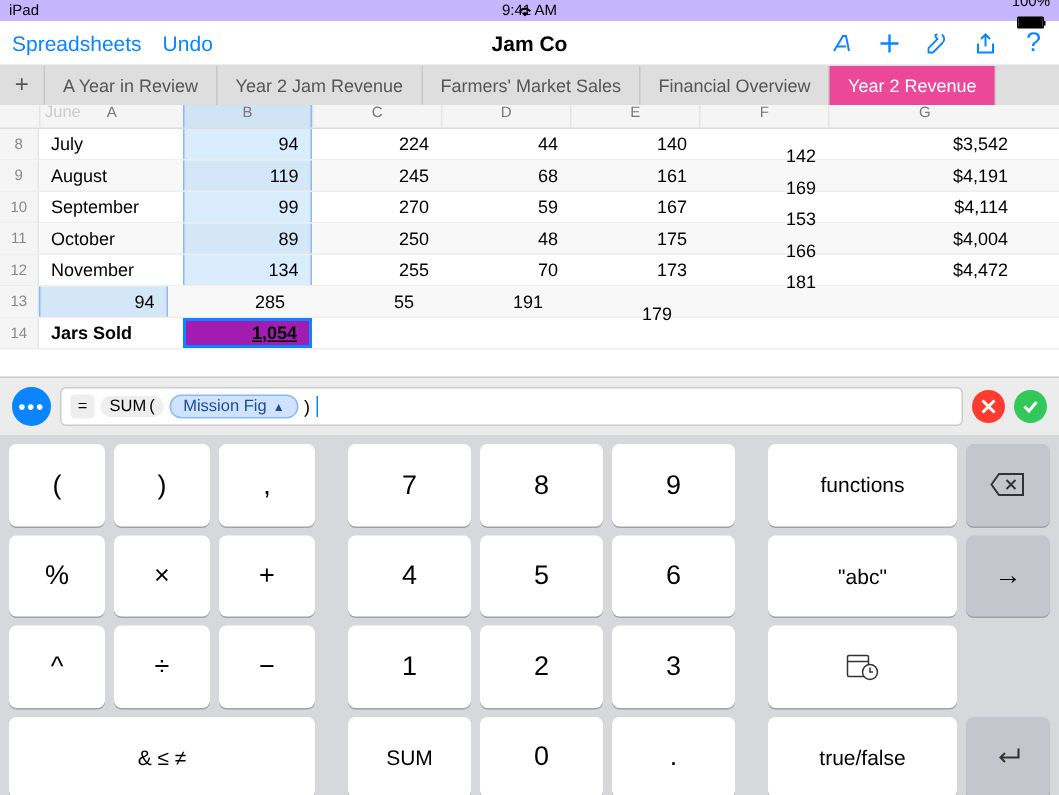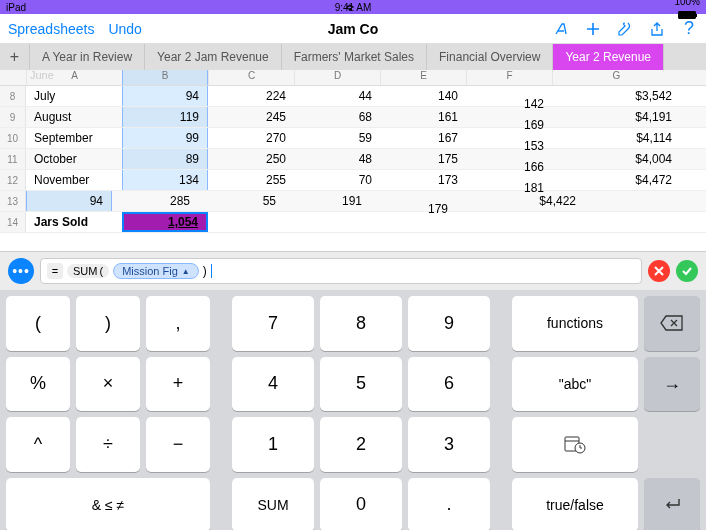--- a/index.html
+++ b/index.html
@@ -1,38 +1,38 @@
 <!DOCTYPE html>
 <html><head>
 <meta charset="utf-8">
 <style>
   * { box-sizing: border-box; margin: 0; padding: 0; font-family: -apple-system, "Helvetica Neue", Arial, sans-serif; }
   body { width: 706px; height: 530px; background: #fff; overflow: hidden; font-size: 12px; color: #000; }
   
   
-  .status-bar { height: 14px; background: #8b5cf6; display: flex; align-items: center; justify-content: space-between; padding: 0 6px; font-size: 10px; }
+  .status-bar { height: 14px; background: #c4b5fd; display: flex; align-items: center; justify-content: space-between; padding: 0 6px; font-size: 10px; }
   .status-bar .center { position: absolute; left: 50%; transform: translateX(-50%); }
   .status-bar .right { display: flex; align-items: center; gap: 4px; flex-direction: column; }
   .wifi-icon { width: 12px; height: 8px; }
   .battery { width: 18px; height: 8px; border: 1px solid #000; border-radius: 1px; position: relative; }
   .battery:after { content:""; position:absolute; right:-2px; top:2px; width:1px; height:3px; background:#000; }
   .battery-fill { background:#000; height:100%; width:100%; }
   
   
   .nav-bar { height: 30px; display: flex; align-items: center; padding: 0 8px; justify-content: space-between; border-bottom: 1px solid #ddd; }
   .nav-left { display:flex; gap: 14px; color: #0a84ff; font-size: 14px; }
   .nav-title { font-weight: 600; font-size: 14px; position:absolute; left:50%; transform:translateX(-50%); }
   .nav-right { display:flex; gap: 14px; color: #0a84ff; align-items:center; }
   .nav-icon { width:18px; height:18px; display:flex; align-items:center; justify-content:center; font-size:16px; }
   
   
   .sheet-tabs { height: 26px; background: #dedede; display:flex; align-items:stretch; }
   .sheet-add { width: 30px; display:flex; align-items:center; justify-content:center; color:#555; font-size:16px; border-right:1px solid #c8c8c8; }
   .sheet-tab { padding: 0 12px; display:flex; align-items:center; font-size:12px; color:#555; border-right:1px solid #c8c8c8; }
-  .sheet-tab.active { background:#d946ef; color:#fff; }
+  .sheet-tab.active { background:#ec4899; color:#fff; }
   
   
   .sheet { position: relative; }
   .col-headers { height: 16px; display:flex; background:#f5f5f5; border-bottom:1px solid #ddd; font-size:10px; color:#777; }
   .rownum-col { width: 26px; text-align:center; }
   .col-header { text-align:center; border-left:1px solid #e5e5e5; }
   .col-A { width: 96px; }
   .col-B { width: 86px; }
   .col-C { width: 86px; }
   .col-D { width: 86px; }
@@ -204,21 +204,20 @@
         <div class="cell colF">181</div>
         <div class="cell colG">$4,472</div>
       </div>
       <div class="row striped">
         <div class="rn">13</div>
         <div class="cell colB col-B-highlight" style="border-left:1px solid #8ab8ff;border-right:1px solid #8ab8ff;">94</div>
         <div class="cell colC">285</div>
         <div class="cell colD">55</div>
         <div class="cell colE">191</div>
         <div class="cell colF">179</div>
-        <div class="cell colG">$4,422</div>
       </div>
     </div>
 
   <div class="row total-row">
     <div class="rn">14</div>
     <div class="cell colA">Jars Sold</div>
     <div class="cell colB selected-cell">1,054</div>
     <div class="cell colC"></div>
     <div class="cell colD"></div>
     <div class="cell colE"></div>

